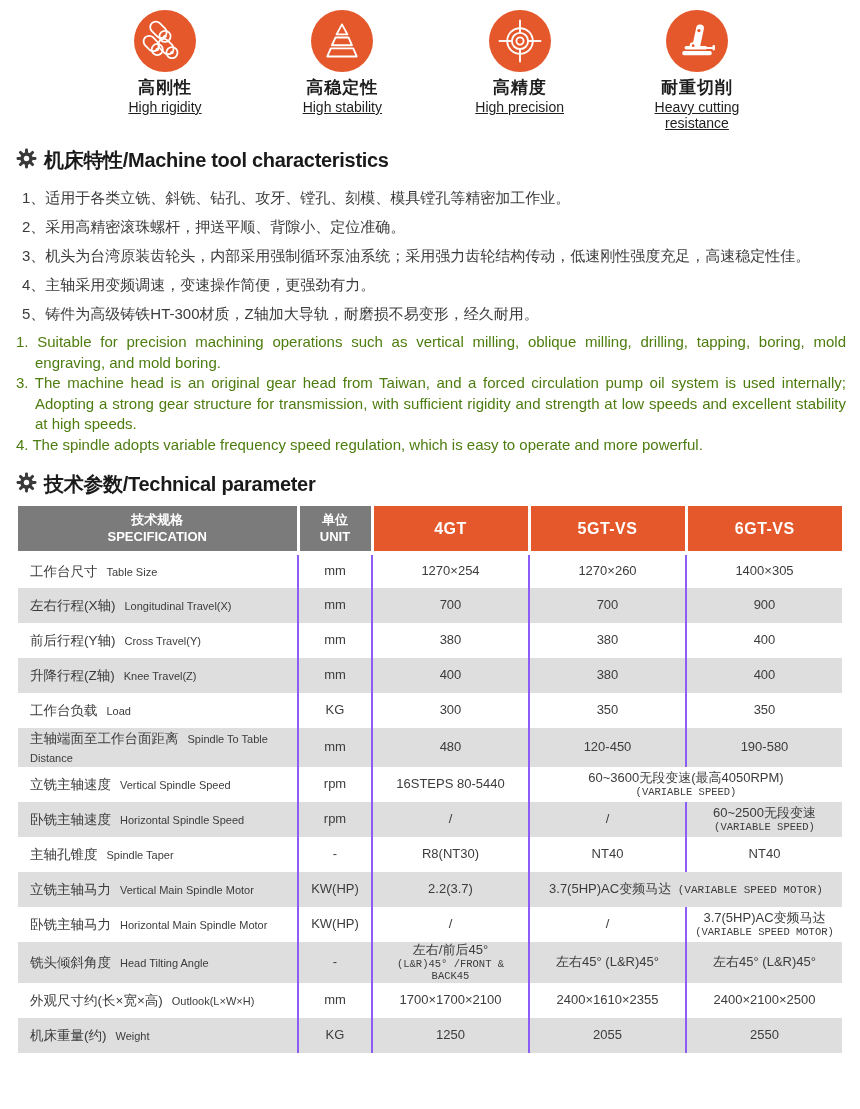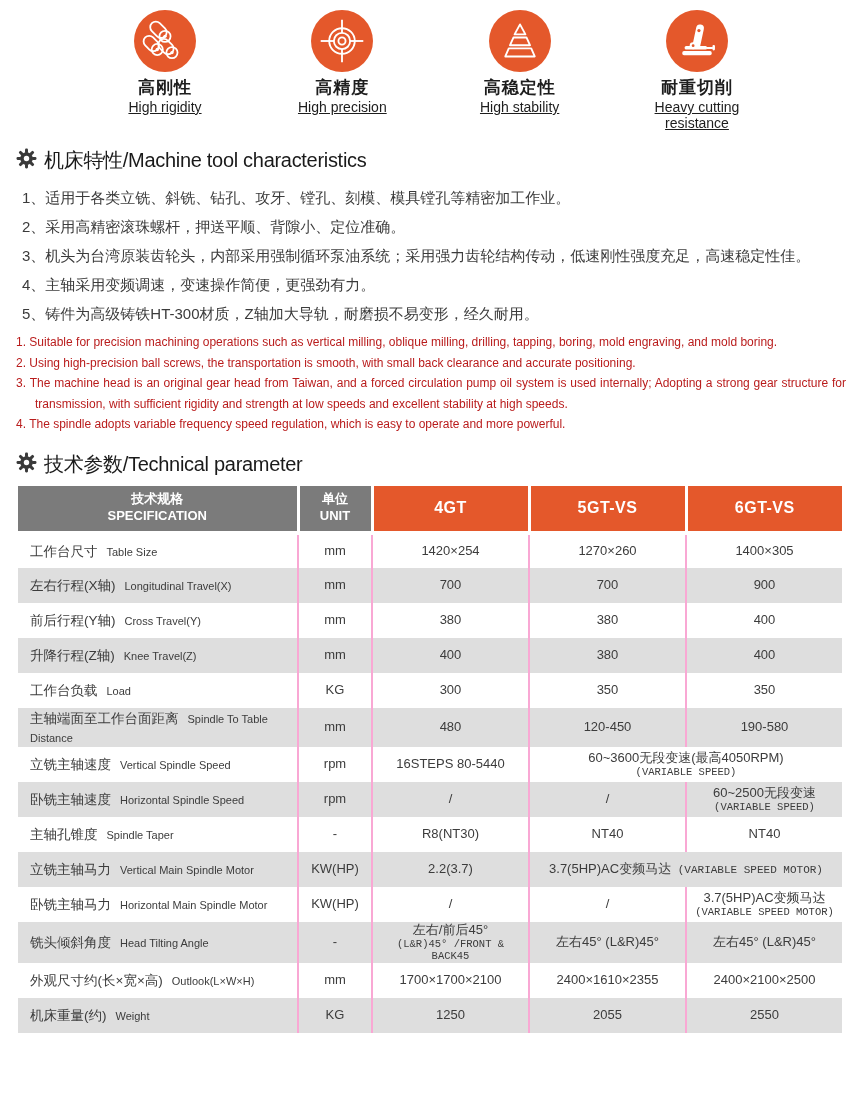--- a/index.html
+++ b/index.html
@@ -9,41 +9,41 @@
 
   
   .features{display:flex;justify-content:space-between;padding:10px 84px 0 86px;}
   .feature{width:158px;text-align:center;}
   .badge{width:62px;height:62px;border-radius:50%;background:var(--orange);margin:0 auto;display:flex;align-items:center;justify-content:center;}
   .feature-zh{font-size:17px;font-weight:bold;color:#1d1d1d;margin-top:4px;letter-spacing:1px;}
   .feature-en{font-size:14px;color:#1d1d1d;line-height:1.12;max-width:118px;margin:1px auto 0;text-decoration:underline;}
 
   
   .section-title{display:flex;align-items:center;gap:7px;margin:16px 0 0 16px;}
-  .section-title .txt{font-size:20px;font-weight:normal;color:#1a1a1a;letter-spacing:-0.3px;}
+  .section-title .txt{font-size:20px;font-weight:bold;color:#1a1a1a;letter-spacing:-0.3px;}
 
   
   .zh-list{list-style:none;margin:13px 0 0 22px;padding:0;}
   .zh-list li{font-size:15px;color:#3b3b3b;line-height:21px;margin-bottom:8px;}
   .en-list{list-style:none;margin:3px 14px 0 16px;padding:0;}
-  .en-list li{font-size:12px;color:#b91c1c;line-height:20.5px;text-align:justify;padding-left:19px;text-indent:-19px;}
+  .en-list li{font-size:15px;color:#4d7c0f;line-height:20.5px;text-align:justify;padding-left:19px;text-indent:-19px;}
 
   
   table{border-collapse:collapse;table-layout:fixed;width:824px;margin:8px 18px 0 18px;}
   thead th{height:47px;color:#fff;border-bottom:4px solid #fff;padding:0;vertical-align:middle;}
   th.spec-h,th.unit-h{background:var(--hdr-gray);font-size:13px;font-weight:bold;line-height:1.3;}
   th.spec-h span,th.unit-h span{display:block;}
   th.unit-h,th.model-h{border-left:3px solid #fff;}
   th.model-h{background:var(--orange);font-size:16px;font-weight:bold;letter-spacing:0.5px;}
   tbody td{height:35px;padding:1px 2px;vertical-align:middle;}
   tbody tr:nth-child(even) td{background:var(--row-gray);}
   td.spec{text-align:left;padding-left:12px;}
   td.spec .zh{font-size:13.5px;margin-right:9px;}
   td.spec .en{font-size:11px;}
-  td.unit,td.val{text-align:center;font-size:13px;border-left:2px solid #f9a8d4;line-height:1.15;}
+  td.unit,td.val{text-align:center;font-size:13px;border-left:2px solid #8b5cf6;line-height:1.15;}
   td.val .sub{display:block;font-size:10.5px;line-height:1.15;font-family:Liberation Mono, monospace;}
   td.val .sub.inline{display:inline;font-size:11px;}
 </style>
 </head>
 <body>
 
 <div class="page">
 
   <div class="features">
 
@@ -75,47 +75,47 @@
           </g>
         </svg>
       </div>
       <div class="feature-zh">高刚性</div>
       <div class="feature-en">High rigidity</div>
     </div>
 
     <div class="feature">
       <div class="badge">
         <svg width="48" height="48" viewBox="0 0 62 62">
+          <g fill="none" stroke="#fff" stroke-width="2.4" stroke-linejoin="round">
+            <path d="M31 9.5 L38 22.5 H24 Z"></path>
+            <path d="M22.5 26.5 H39.5 L44 36.5 H18 Z"></path>
+            <path d="M16.5 40.5 H45.5 L50 51 H12 Z"></path>
+          </g>
+        </svg>
+      </div>
+      <div class="feature-zh">高稳定性</div>
+      <div class="feature-en">High stability</div>
+    </div>
+
+    <div class="feature">
+      <div class="badge">
+        <svg width="48" height="48" viewBox="0 0 62 62">
           <g fill="none" stroke="#fff" stroke-width="2.4">
             <circle cx="31" cy="31" r="16.5"></circle>
             <circle cx="31" cy="31" r="10.5"></circle>
             <circle cx="31" cy="31" r="4.6"></circle>
             <line x1="31" y1="3.5" x2="31" y2="21"></line>
               <line x1="31" y1="41" x2="31" y2="58.5"></line>
             <line x1="3.5" y1="31" x2="21" y2="31"></line>
               <line x1="41" y1="31" x2="58.5" y2="31"></line>
           </g>
         </svg>
       </div>
       <div class="feature-zh">高精度</div>
       <div class="feature-en">High precision</div>
-    </div>
-
-    <div class="feature">
-      <div class="badge">
-        <svg width="48" height="48" viewBox="0 0 62 62">
-          <g fill="none" stroke="#fff" stroke-width="2.4" stroke-linejoin="round">
-            <path d="M31 9.5 L38 22.5 H24 Z"></path>
-            <path d="M22.5 26.5 H39.5 L44 36.5 H18 Z"></path>
-            <path d="M16.5 40.5 H45.5 L50 51 H12 Z"></path>
-          </g>
-        </svg>
-      </div>
-      <div class="feature-zh">高稳定性</div>
-      <div class="feature-en">High stability</div>
     </div>
 
     <div class="feature">
       <div class="badge">
         <svg width="48" height="48" viewBox="0 0 62 62">
           <g fill="#fff">
             <rect x="12" y="44" width="38" height="5.5" rx="2.2"></rect>
             <rect x="15" y="37.5" width="29" height="4.5" rx="2"></rect>
             <rect x="43" y="38.6" width="9" height="2.6" rx="1.3"></rect>
             <rect x="51" y="36.2" width="3.2" height="7" rx="1.4"></rect>
@@ -156,21 +156,20 @@
   <ul class="zh-list">
     <li>1、适用于各类立铣、斜铣、钻孔、攻牙、镗孔、刻模、模具镗孔等精密加工作业。</li>
     <li>2、采用高精密滚珠螺杆，押送平顺、背隙小、定位准确。</li>
     <li>3、机头为台湾原装齿轮头，内部采用强制循环泵油系统；采用强力齿轮结构传动，低速刚性强度充足，高速稳定性佳。</li>
     <li>4、主轴采用变频调速，变速操作简便，更强劲有力。</li>
     <li>5、铸件为高级铸铁HT-300材质，Z轴加大导轨，耐磨损不易变形，经久耐用。</li>
   </ul>
 
   <ul class="en-list">
     <li>1. Suitable for precision machining operations such as vertical milling, oblique milling, drilling, tapping, boring, mold engraving, and mold boring.</li>
-    <li>2. Using high-precision ball screws, the transportation is smooth, with small back clearance and accurate positioning.</li>
     <li>3. The machine head is an original gear head from Taiwan, and a forced circulation pump oil system is used internally; Adopting a strong gear structure for transmission, with sufficient rigidity and strength at low speeds and excellent stability at high speeds.</li>
     <li>4. The spindle adopts variable frequency speed regulation, which is easy to operate and more powerful.</li>
   </ul>
 
   <div class="section-title">
     <span>
       <svg width="21" height="21" viewBox="0 0 24 24">
         <g fill="#3a3a3a">
           <circle cx="12" cy="12" r="7.2"></circle>
           <rect x="10.3" y="0.6" width="3.4" height="5.6" rx="1.3"></rect>
@@ -208,21 +207,21 @@
         </th>
         <th class="model-h">4GT</th>
         <th class="model-h">5GT-VS</th>
         <th class="model-h">6GT-VS</th>
       </tr>
     </thead>
     <tbody>
         <tr>
           <td class="spec"><span class="zh">工作台尺寸</span><span class="en">Table Size</span></td>
           <td class="unit">mm</td>
-          <td class="val"><span class="main">1420×254</span></td>
+          <td class="val"><span class="main">1270×254</span></td>
           <td class="val"><span class="main">1270×260</span></td>
           <td class="val"><span class="main">1400×305</span></td>
         </tr>
         <tr>
           <td class="spec"><span class="zh">左右行程(X轴)</span><span class="en">Longitudinal Travel(X)</span></td>
           <td class="unit">mm</td>
           <td class="val"><span class="main">700</span></td>
           <td class="val"><span class="main">700</span></td>
           <td class="val"><span class="main">900</span></td>
         </tr>

